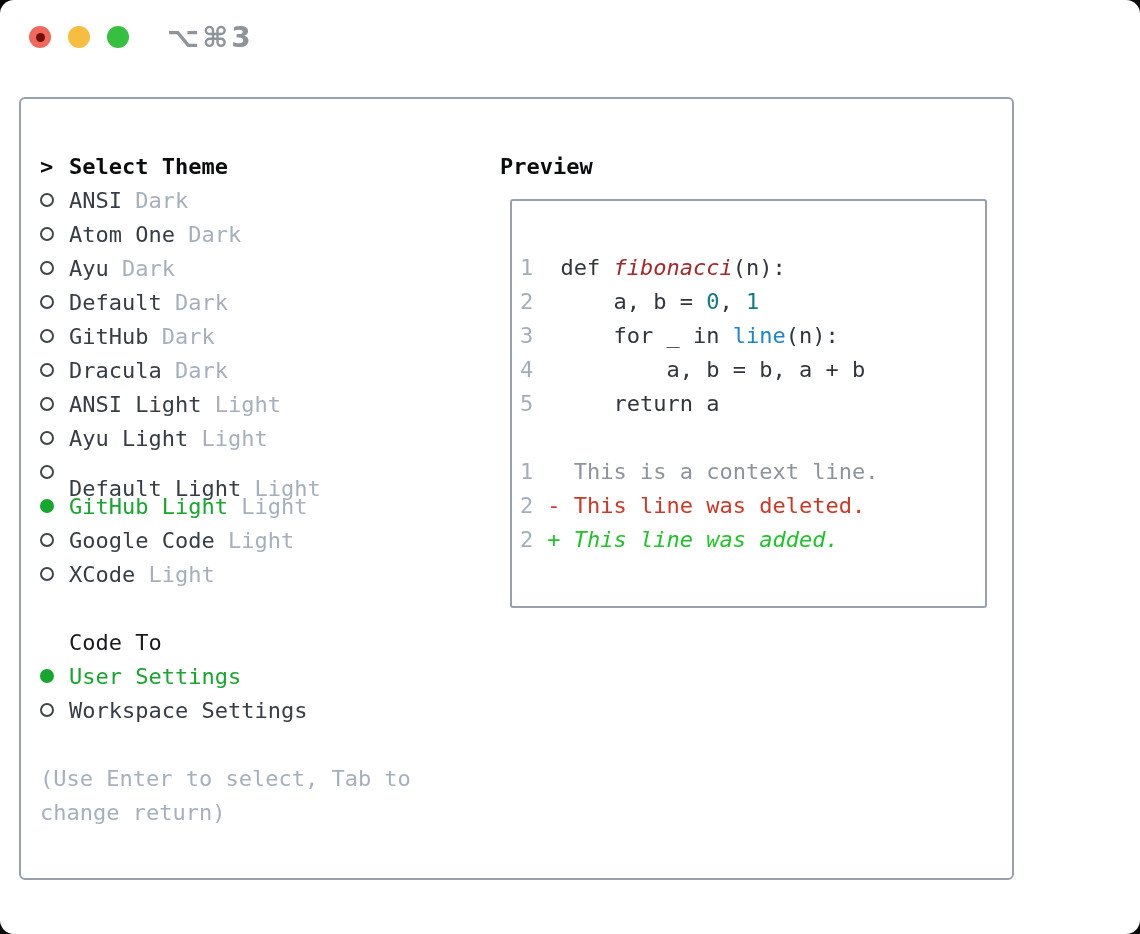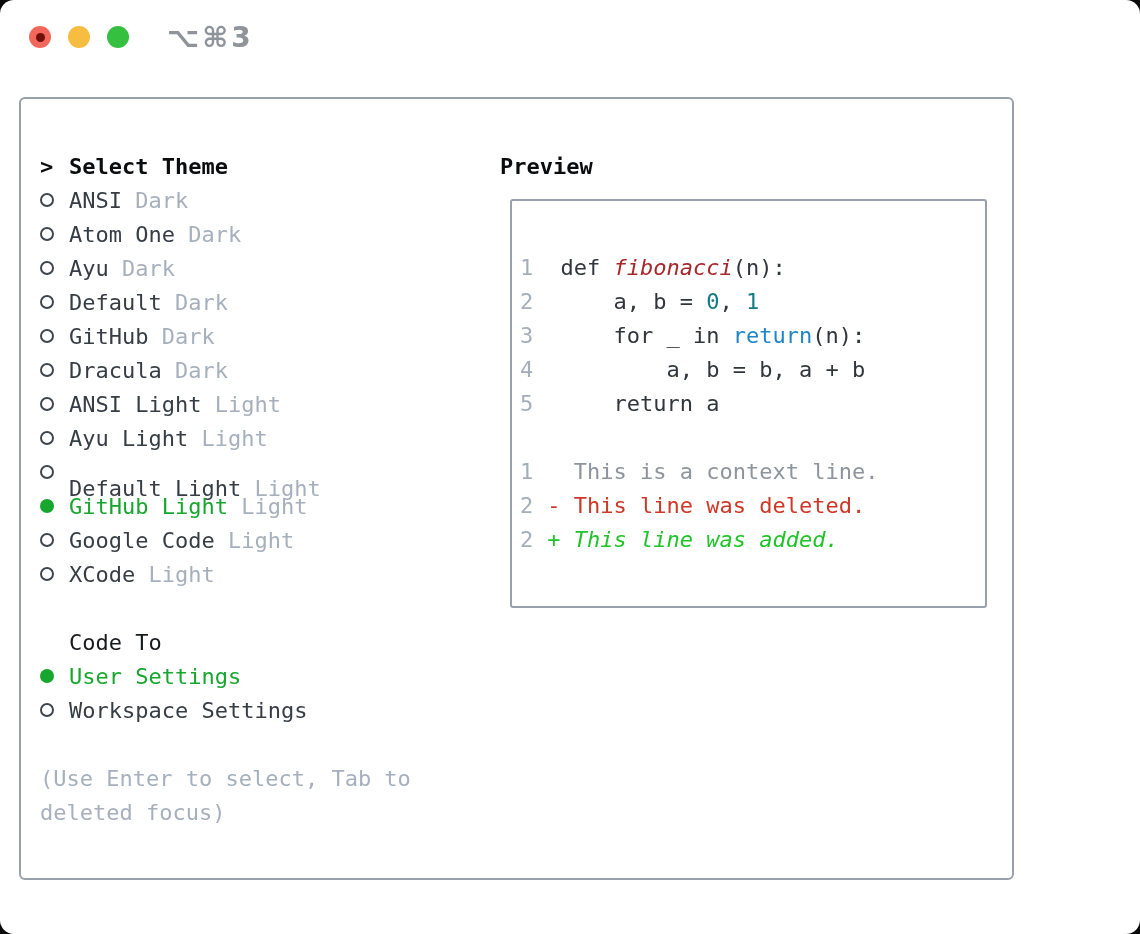--- a/index.html
+++ b/index.html
@@ -124,32 +124,32 @@
 
         <div id="apply-list">
             <div class="row"><span class="prefix"><span class="radio on"></span></span><span style="white-space: pre;"><span class="t-name sel">User Settings</span></span></div>
             <div class="row"><span class="prefix"><span class="radio"></span></span><span style="white-space: pre;"><span class="t-name">Workspace Settings</span></span></div>
           </div>
 
         <div class="row"></div>
 
         <div class="help">
           <div class="row">(Use Enter to select, Tab to</div>
-          <div class="row">deleted focus)</div>
+          <div class="row">change return)</div>
         </div>
       </div>
 
       <div class="right-col">
         <div class="row">
           <span class="hdr">Preview</span>
         </div>
         <div class="preview-box" id="preview-box">
             <div class="pline"><span class="gutter">1</span><span class="code"><span class="c-fg">  def </span><span class="c-func">fibonacci</span><span class="c-fg">(n):</span></span></div>
             <div class="pline"><span class="gutter">2</span><span class="code"><span class="c-fg">      a, b = </span><span class="c-num">0</span><span class="c-fg">, </span><span class="c-num">1</span></span></div>
-            <div class="pline"><span class="gutter">3</span><span class="code"><span class="c-fg">      for _ in </span><span class="c-builtin">return</span><span class="c-fg">(n):</span></span></div>
+            <div class="pline"><span class="gutter">3</span><span class="code"><span class="c-fg">      for _ in </span><span class="c-builtin">line</span><span class="c-fg">(n):</span></span></div>
             <div class="pline"><span class="gutter">4</span><span class="code"><span class="c-fg">          a, b = b, a + b</span></span></div>
             <div class="pline"><span class="gutter">5</span><span class="code"><span class="c-fg">      return a</span></span></div>
             <div class="pline"><span class="gutter"></span><span class="code"></span></div>
             <div class="pline"><span class="gutter">1</span><span class="code"><span class="c-ctx">   This is a context line.</span></span></div>
             <div class="pline"><span class="gutter">2</span><span class="code"><span class="c-del"> - This line was deleted.</span></span></div>
             <div class="pline"><span class="gutter">2</span><span class="code"><span class="c-add"> + This line was added.</span></span></div>
           </div>
       </div>
 
     </div>

